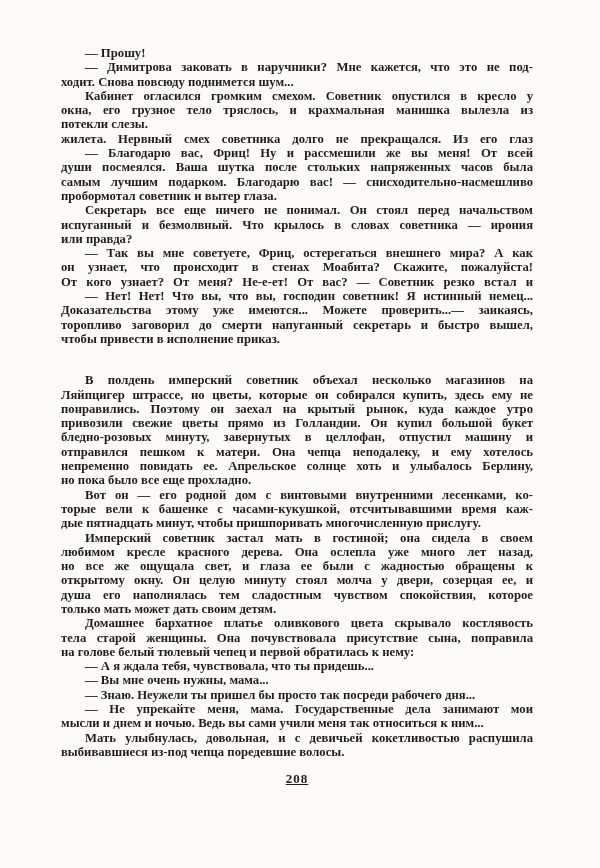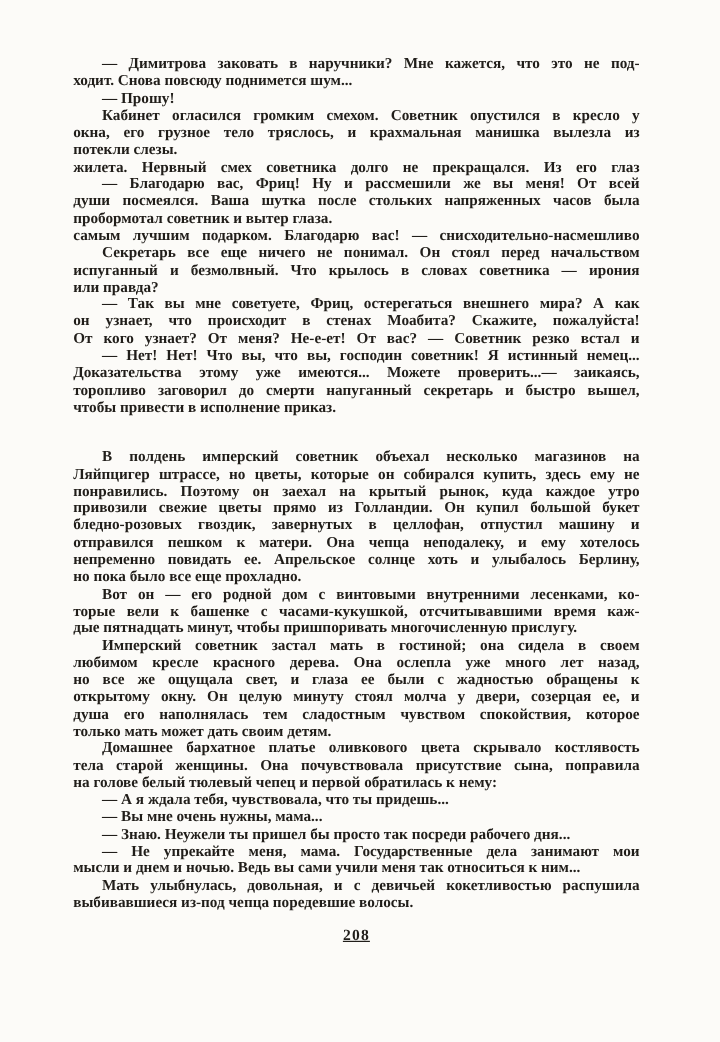--- a/index.html
+++ b/index.html
@@ -59,37 +59,37 @@
     text-decoration: underline;
   }
 </style>
 </head>
 <body>
 
 <div class="book-page">
   <div class="text-block">
       <div class="section">
         <div class="para">
+          <div class="line first last">— Прошу!</div>
+        </div>
+        <div class="para">
           <div class="line first">— Димитрова заковать в наручники? Мне кажется, что это не под-</div>
           <div class="line last">ходит. Снова повсюду поднимется шум...</div>
-        </div>
-        <div class="para">
-          <div class="line first last">— Прошу!</div>
         </div>
         <div class="para">
           <div class="line first">Кабинет огласился громким смехом. Советник опустился в кресло у</div>
           <div class="line">окна, его грузное тело тряслось, и крахмальная манишка вылезла из</div>
           <div class="line last">потекли слезы.</div>
           <div class="line">жилета. Нервный смех советника долго не прекращался. Из его глаз</div>
         </div>
         <div class="para">
           <div class="line first">— Благодарю вас, Фриц! Ну и рассмешили же вы меня! От всей</div>
           <div class="line">души посмеялся. Ваша шутка после стольких напряженных часов была</div>
+          <div class="line">самым лучшим подарком. Благодарю вас! — снисходительно-насмешливо</div>
           <div class="line last">пробормотал советник и вытер глаза.</div>
-          <div class="line">самым лучшим подарком. Благодарю вас! — снисходительно-насмешливо</div>
         </div>
         <div class="para">
           <div class="line first">Секретарь все еще ничего не понимал. Он стоял перед начальством</div>
           <div class="line">испуганный и безмолвный. Что крылось в словах советника — ирония</div>
           <div class="line last">или правда?</div>
         </div>
         <div class="para">
           <div class="line first">— Так вы мне советуете, Фриц, остерегаться внешнего мира? А как</div>
           <div class="line">он узнает, что происходит в стенах Моабита? Скажите, пожалуйста!</div>
           <div class="line">От кого узнает? От меня? Не-е-ет! От вас? — Советник резко встал и</div>
@@ -100,21 +100,21 @@
           <div class="line">торопливо заговорил до смерти напуганный секретарь и быстро вышел,</div>
           <div class="line last">чтобы привести в исполнение приказ.</div>
         </div>
       </div>
       <div class="section">
         <div class="para">
           <div class="line first">В полдень имперский советник объехал несколько магазинов на</div>
           <div class="line">Ляйпцигер штрассе, но цветы, которые он собирался купить, здесь ему не</div>
           <div class="line">понравились. Поэтому он заехал на крытый рынок, куда каждое утро</div>
           <div class="line">привозили свежие цветы прямо из Голландии. Он купил большой букет</div>
-          <div class="line">бледно-розовых гвоздик, завернутых в целлофан, отпустил машину и</div>
+          <div class="line">бледно-розовых минуту, завернутых в целлофан, отпустил машину и</div>
           <div class="line">отправился пешком к матери. Она чепца неподалеку, и ему хотелось</div>
           <div class="line">непременно повидать ее. Апрельское солнце хоть и улыбалось Берлину,</div>
           <div class="line last">но пока было все еще прохладно.</div>
         </div>
         <div class="para">
           <div class="line first">Вот он — его родной дом с винтовыми внутренними лесенками, ко-</div>
           <div class="line">торые вели к башенке с часами-кукушкой, отсчитывавшими время каж-</div>
           <div class="line last">дые пятнадцать минут, чтобы пришпоривать многочисленную прислугу.</div>
         </div>
         <div class="para">

